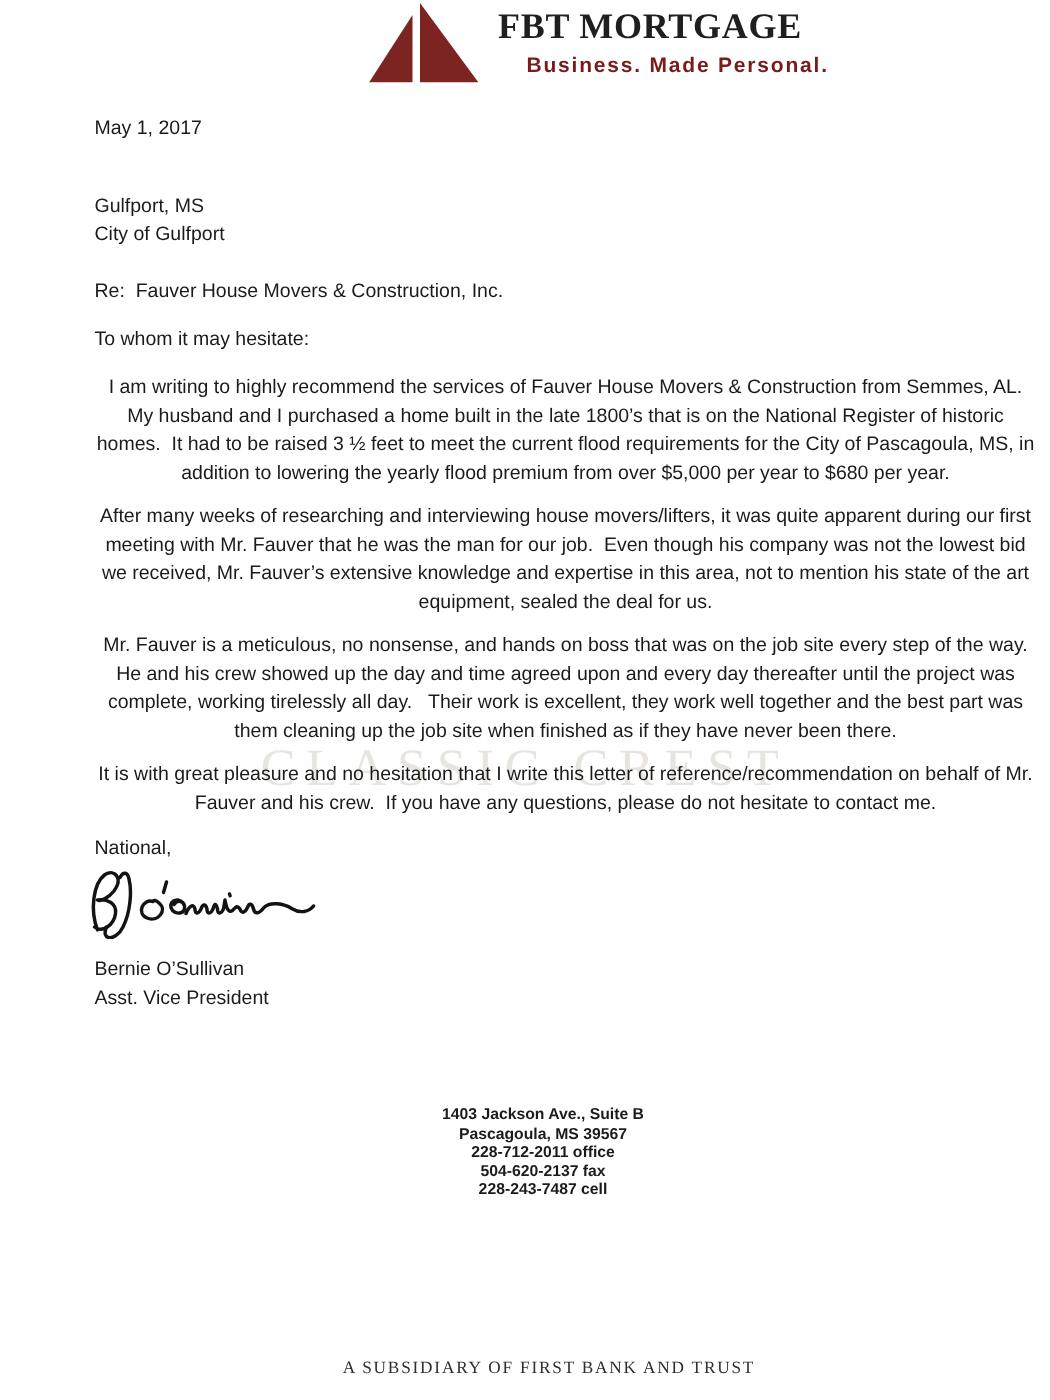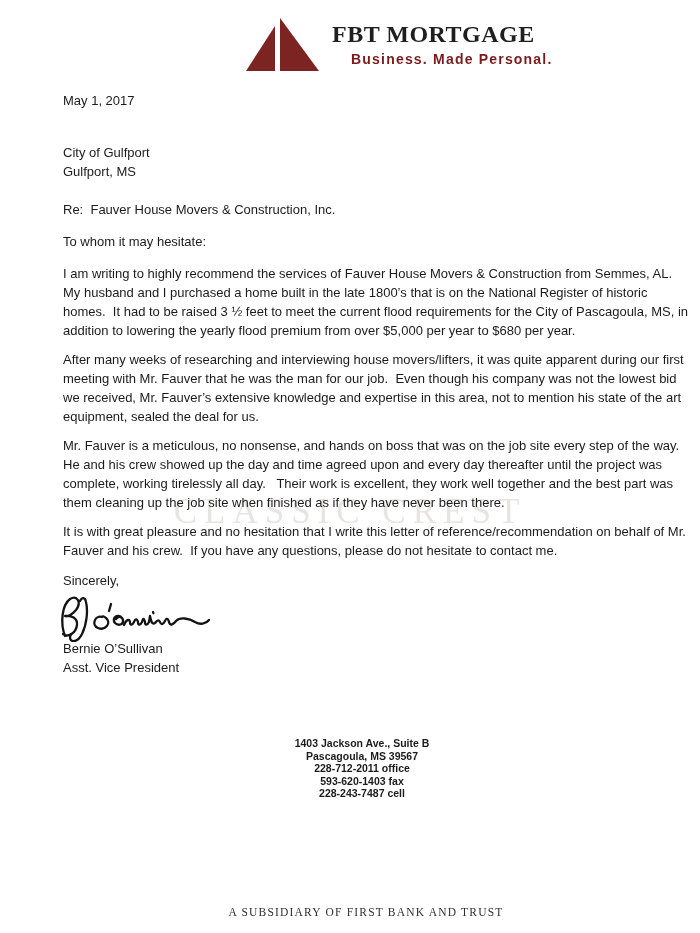--- a/index.html
+++ b/index.html
@@ -11,47 +11,47 @@
 
   
   .watermark{
     position:absolute;top:492px;left:0;width:700px;text-align:center;
     font-family:"Liberation Serif",serif;font-size:35px;letter-spacing:7px;
     color:rgba(199,190,181,0.42);z-index:0;white-space:nowrap;
   }
   .content{position:relative;z-index:1;}
 
   
-  .logo-row{display:flex;align-items:flex-start;padding-top:17px;margin-left:246px;height:54px;}
+  .logo-row{display:flex;align-items:flex-start;padding-top:1px;margin-left:246px;height:54px;}
   .logo-mark svg{display:block;}
   .logo-mark polygon{fill:var(--triangle,#7c2422);}
   .logo-text{margin-left:12px;padding-top:5px;}
   .logo-name{
     font-family:"Liberation Serif",serif;font-weight:700;font-size:24px;
     letter-spacing:.5px;color:var(--logo_text,#1f1f1f);line-height:1.05;white-space:nowrap;
   }
   .logo-tagline{
     font-weight:700;font-size:14px;letter-spacing:1.2px;margin-top:4px;margin-left:19px;
     color:var(--tagline,#7a1b1b);white-space:nowrap;
   }
 
   
   .letter{margin-left:63px;width:628px;font-size:13px;line-height:19px;color:#1b1b1b;}
   .letter .date{margin-top:20px;white-space:pre-wrap;}
   .letter .addr{margin-top:33px;}
   .letter .addr div{white-space:pre-wrap;}
   .letter .re{margin-top:19px;white-space:pre-wrap;}
   .letter .salut{margin-top:13px;white-space:pre-wrap;}
-  .paras p{margin:10px 0 0 0;white-space:pre-wrap;}
+  .paras p{margin:10px 0 0 0;white-space:pre-wrap;text-align:center;}
   .paras p:first-child{margin-top:13px;}
   .closing{margin-top:11px;white-space:pre-wrap;}
   .sig{margin-top:2px;margin-left:-6px;height:46px;}
   .sig svg{display:block;}
   .sig path{stroke:#131313;stroke-width:2.3;fill:none;stroke-linecap:round;stroke-linejoin:round;}
-  .sig-name{margin-top:1px;white-space:pre-wrap;}
+  .sig-name{margin-top:14px;white-space:pre-wrap;}
   .sig-title{white-space:pre-wrap;}
 
   
   .contact{
     position:absolute;top:737px;left:0;width:700px;padding-left:24px;box-sizing:border-box;
     text-align:center;font-weight:700;font-size:10.5px;line-height:12.6px;color:#1b1b1b;
   }
   .contact div{white-space:pre-wrap;}
 
   
@@ -80,36 +80,36 @@
       <div class="logo-text">
         <div class="logo-name">FBT MORTGAGE</div>
         <div class="logo-tagline">Business. Made Personal.</div>
       </div>
     </header>
 
     <div class="letter">
       <div class="date">May 1, 2017</div>
 
       <div class="addr">
+          <div>Gulfport, MS</div>
           <div>City of Gulfport</div>
-          <div>Gulfport, MS</div>
         </div>
 
       <div class="re">Re:  Fauver House Movers &amp; Construction, Inc.</div>
 
       <div class="salut">To whom it may hesitate:</div>
 
       <div class="paras">
           <p class="para">I am writing to highly recommend the services of Fauver House Movers &amp; Construction from Semmes, AL.   My husband and I purchased a home built in the late 1800’s that is on the National Register of historic homes.  It had to be raised 3 ½ feet to meet the current flood requirements for the City of Pascagoula, MS, in addition to lowering the yearly flood premium from over $5,000 per year to $680 per year.</p>
           <p class="para">After many weeks of researching and interviewing house movers/lifters, it was quite apparent during our first meeting with Mr. Fauver that he was the man for our job.  Even though his company was not the lowest bid we received, Mr. Fauver’s extensive knowledge and expertise in this area, not to mention his state of the art equipment, sealed the deal for us.</p>
           <p class="para">Mr. Fauver is a meticulous, no nonsense, and hands on boss that was on the job site every step of the way.   He and his crew showed up the day and time agreed upon and every day thereafter until the project was complete, working tirelessly all day.   Their work is excellent, they work well together and the best part was them cleaning up the job site when finished as if they have never been there.</p>
           <p class="para">It is with great pleasure and no hesitation that I write this letter of reference/recommendation on behalf of Mr. Fauver and his crew.  If you have any questions, please do not hesitate to contact me.</p>
         </div>
 
-      <div class="closing">Sincerely,</div>
+      <div class="closing">National,</div>
 
       <div class="sig">
         <svg viewBox="0 0 160 50" width="160" height="50" aria-hidden="true">
           <path d="M8,44 C3,31 5,13 13,7 C20,3 25,10 19,18 C15,23 10,25 8,24 C14,23 21,26 20,33 C19,41 11,46 6,42"></path>
           <path d="M23,9 C25,5 28,5 29,10 C31,18 30,32 25,42 C20,52 10,51 14,42"></path>
           <path d="M45,25 C38,23 34,33 41,36 C48,39 55,31 49,26 C47,24 45,24 45,25"></path>
           <path d="M54,12 L52,19"></path>
           <path d="M65,26 C61,21 54,26 58,31 C61,34 67,33 66,28 C65,24 61,24 59,27"></path>
           <path d="M67,33 C69,28 72,26 73,30 C73,33 75,34 77,30 C78,27 80,26 81,30 C81,33 83,34 85,30 C86,26 87,26 88,30 C88,33 90,34 92,30 L93,24 C94,29 95,33 98,31 C100,29 101,27 103,30 C104,33 106,33 108,29 C109,26 111,26 112,30 C113,34 116,33 119,29 C123,25 132,26 138,30 C143,33 149,32 152,28"></path>
           <path d="M96,20 L96.4,21.2"></path>
@@ -117,20 +117,20 @@
       </div>
 
       <div class="sig-name">Bernie O’Sullivan</div>
       <div class="sig-title">Asst. Vice President</div>
     </div>
 
     <div class="contact">
         <div>1403 Jackson Ave., Suite B</div>
         <div>Pascagoula, MS 39567</div>
         <div>228-712-2011 office</div>
-        <div>593-620-1403 fax</div>
+        <div>504-620-2137 fax</div>
         <div>228-243-7487 cell</div>
       </div>
 
     <div class="footer">A SUBSIDIARY OF FIRST BANK AND TRUST</div>
 
   </div>
 </div>
 
 </body></html>

